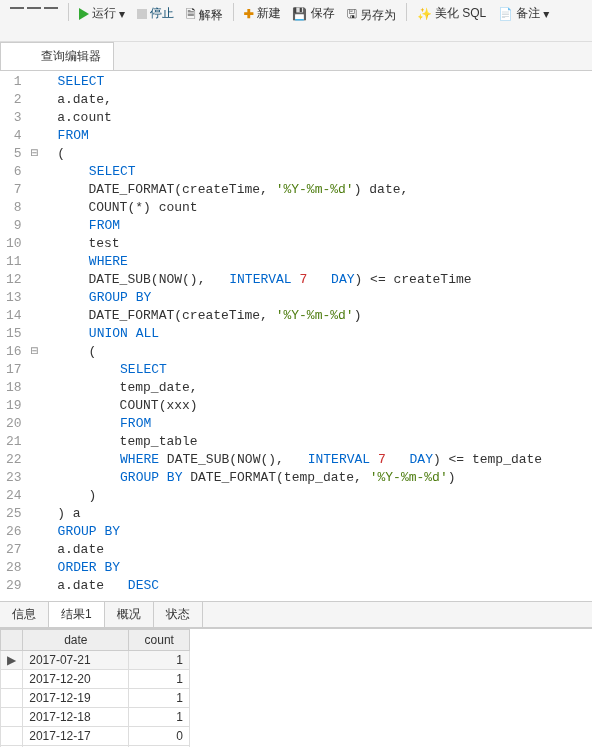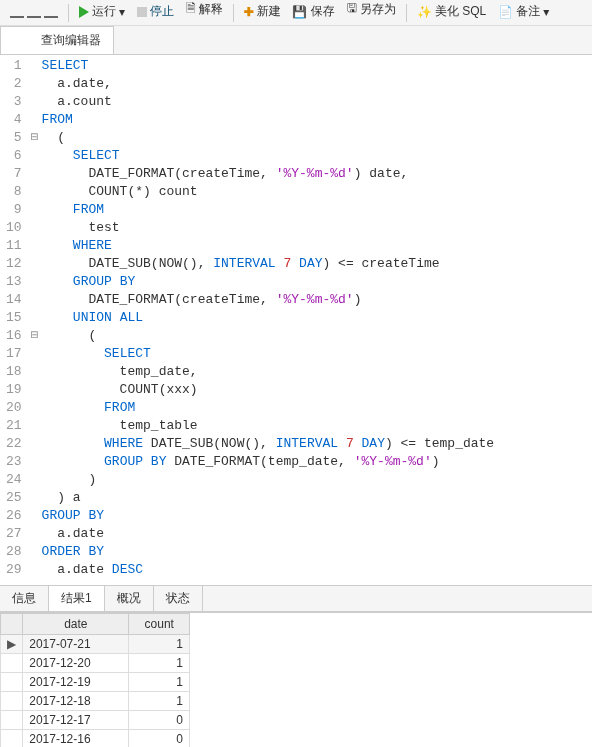--- a/index.html
+++ b/index.html
@@ -1,33 +1,33 @@
 <!DOCTYPE html>
 <html><head>
 <meta charset="utf-8">
 <style>
 * { margin: 0; padding: 0; box-sizing: border-box; }
 body { font-family: "Microsoft YaHei", sans-serif; font-size: 12px; color: #333; background: #fff; width: 592px; }
-.toolbar { display: flex; align-items: flex-end; padding: 3px 6px; border-bottom: 1px solid #ddd; background: #f5f5f5; gap: 4px; height: 26px; }
+.toolbar { display: flex; align-items: flex-start; padding: 3px 6px; border-bottom: 1px solid #ddd; background: #f5f5f5; gap: 4px; height: 42px; }
 .tb-btn { display: flex; align-items: center; gap: 3px; padding: 2px 4px; cursor: pointer; }
 .tb-btn .icn { width: 14px; height: 14px; display: inline-block; }
 .hamburger span { display:block; width:14px; height:2px; background:#666; margin:2px 0; }
 .sep { width:1px; height:18px; background:#ccc; margin:0 2px; }
 .tabs { display:flex; border-bottom:1px solid #ccc; background:#f5f5f5; }
 .tab { padding:5px 12px; border:1px solid #ccc; border-bottom:none; background:#eaeaea; cursor:pointer; margin-right:-1px; }
 .tab.active { background:#fff;padding-left:40px; }
 .editor { display:flex; font-family: "Courier New", Consolas, monospace; font-size: 13px; line-height: 18px; padding: 2px 0 6px; }
 .gutter { text-align:right; color:#999; padding:0 6px; user-select:none; }
 .gutter .ln { height:18px; }
 .fold { width:14px; color:#999; }
 .fold .ln { height:18px; text-align:center; }
 .code { white-space:pre; }
 .code .ln { height:18px; }
-.kw { color:#0066cc; }
-.str { color:#a21caf; }
+.kw { color:#0066cc;margin-left:16px; }
+.str { color:#4d7c0f; }
 .num { color:#cc3333; }
 .bottom-tabs { display:flex; border-top:1px solid #ccc; border-bottom:1px solid #ccc; background:#f5f5f5; }
 .btab { padding:4px 12px; border-right:1px solid #ccc; cursor:pointer; }
 .btab.active { background:#fff; }
 .grid { border-top:1px solid #ccc; }
 .grid table { border-collapse:collapse; width: 190px; }
 .grid th { background:#eee; border:1px solid #ccc; padding:3px 6px; text-align:center; font-weight:normal; }
 .grid td { border:1px solid #ddd; padding:2px 6px; }
 .grid td.num { text-align:right; color:#333; }
 .grid tr.sel td { background:#f5f5f5; }

